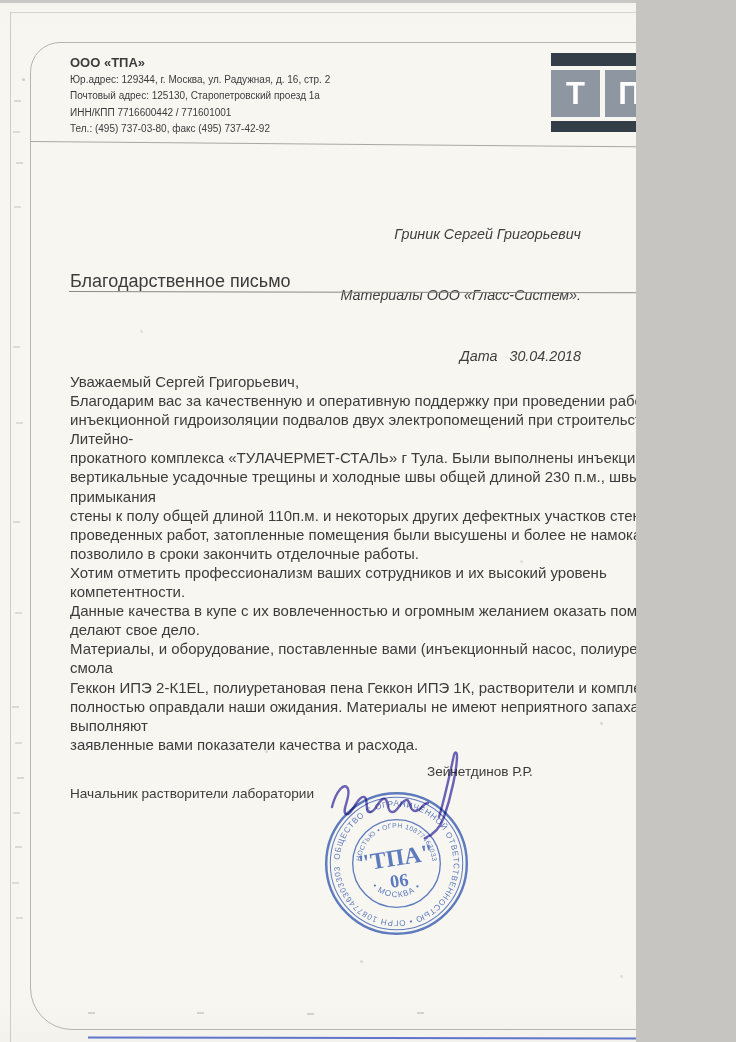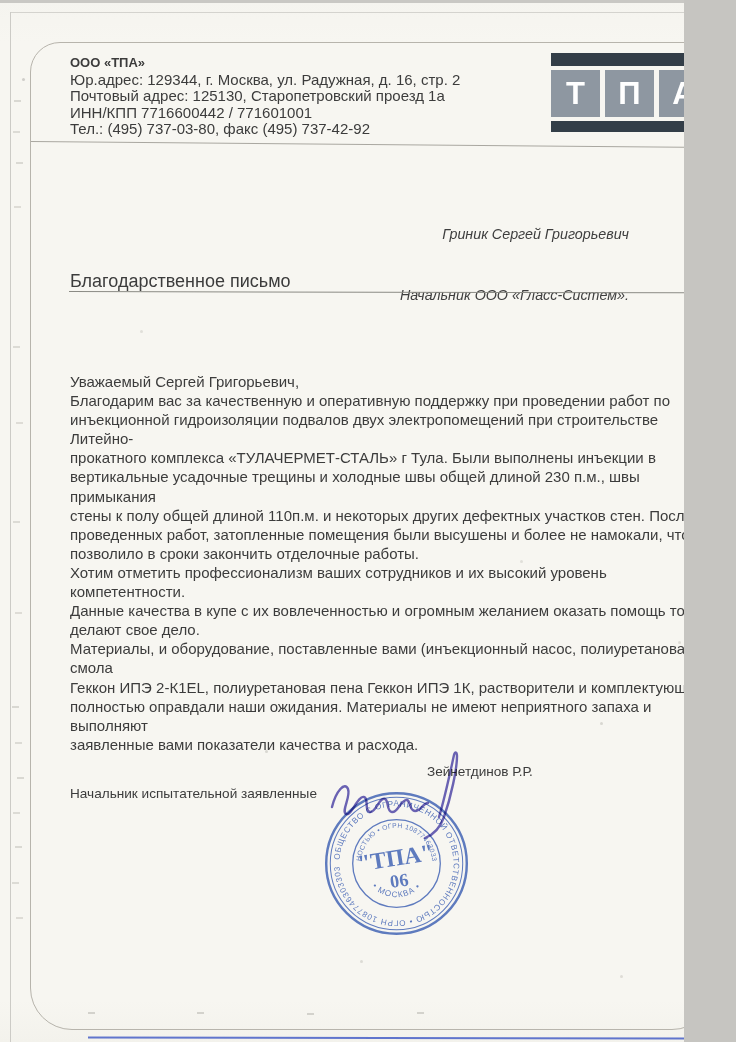--- a/index.html
+++ b/index.html
@@ -2,35 +2,35 @@
 <html style="--paper: #f7f6f1; --text: #3c3c3c; --frame-border: #b7b4ac; --stamp-blue: #4b6dc2; --signature-ink: #6058b8; --logo-dark: #333e48; --logo-square: #8e97a1;"><head>
 <meta charset="utf-8">
 <style>
   :root{
     --paper:#f7f6f1; --text:#3c3c3c; --frame-border:#b7b4ac;
     --stamp-blue:#4b6dc2; --signature-ink:#6058b8;
     --logo-dark:#333e48; --logo-square:#8e97a1;
   }
   *{margin:0;padding:0;box-sizing:border-box;}
   body{background:#c6c5c1;font-family:"Liberation Sans",sans-serif;}
-  .screenshot{position:relative;width:684px;height:1042px;overflow:hidden;
+  .screenshot{position:relative;width:636px;height:1042px;overflow:hidden;
     background:linear-gradient(180deg,#f5f4ef 0%,var(--paper) 4%,var(--paper) 96%,#f3f2ec 100%);}
   
   .scan-top-band{position:absolute;top:0;left:0;right:0;height:3px;background:#c9c8c4;}
   .scan-top-line{position:absolute;top:12px;left:10px;right:0;height:1px;background:#d4d3ce;}
   .scan-left-line{position:absolute;top:12px;left:10px;bottom:0;width:1px;background:#cccbc6;}
   
   .frame{position:absolute;left:30px;top:42px;width:684px;height:988px;
     border:1.4px solid var(--frame-border);border-radius:30px 30px 42px 42px;}
   .header-divider{position:absolute;left:31px;top:141px;width:684px;height:1.2px;
     background:#a9a7a0;transform:rotate(0.5deg);transform-origin:left center;}
   
   .company-header{position:absolute;left:70px;top:55px;color:var(--text);}
   .company-name{font-size:13px;font-weight:bold;margin-bottom:2px;}
-  .company-address{font-size:15px;line-height:16.3px;white-space:pre-line;}
+  .company-address{font-size:10px;line-height:16.3px;white-space:pre-line;}
   
   .logo{position:absolute;left:551px;top:53px;width:157px;}
   .logo-bar{height:13px;background:var(--logo-dark);}
   .logo-row{display:flex;gap:5px;margin-top:4px;height:47px;}
   .logo-cell{flex:1;background:var(--logo-square);display:flex;align-items:center;justify-content:center;
     color:#fff;font-weight:bold;font-size:31px;font-family:"Liberation Sans",sans-serif;}
   .logo-bar-bottom{height:11px;background:var(--logo-dark);margin-top:4px;}
   
   .recipient{position:absolute;right:55px;top:183px;text-align:right;font-style:italic;
     font-size:14.3px;line-height:20.4px;color:#3e3e3e;white-space:pre;}
@@ -93,21 +93,22 @@
     <div class="logo-row">
       <div class="logo-cell">Т</div>
       <div class="logo-cell">П</div>
       <div class="logo-cell">А</div>
     </div>
     <div class="logo-bar-bottom"></div>
   </div>
 
   <div class="recipient">
     <div>Гриник Сергей Григорьевич</div>
-    <div>Начальник ООО «Гласс-Систем».</div>
+    <div>Материалы ООО «Гласс-Систем».</div>
+    <div>Дата   30.04.2018</div>
   </div>
 
   <div class="letter-title">Благодарственное письмо</div>
   <div class="title-underline"></div>
 
   <div class="body-text para-main">Уважаемый Сергей Григорьевич,
 Благодарим вас за качественную и оперативную поддержку при проведении работ по
 инъекционной гидроизоляции подвалов двух электропомещений при строительстве Литейно-
 прокатного комплекса «ТУЛАЧЕРМЕТ-СТАЛЬ» г Тула. Были выполнены инъекции в
 вертикальные усадочные трещины и холодные швы общей длиной 230 п.м., швы примыкания
@@ -115,21 +116,21 @@
 проведенных работ, затопленные помещения были высушены и более не намокали, что
 позволило в сроки закончить отделочные работы.
 Хотим отметить профессионализм ваших сотрудников и их высокий уровень компетентности.
 Данные качества в купе с их вовлеченностью и огромным желанием оказать помощь точно
 делают свое дело.
 Материалы, и оборудование, поставленные вами (инъекционный насос, полиуретановая смола
 Геккон ИПЭ 2-К1EL, полиуретановая пена Геккон ИПЭ 1К, растворители и комплектующие)
 полностью оправдали наши ожидания. Материалы не имеют неприятного запаха и выполняют
 заявленные вами показатели качества и расхода.</div>
 
-  <div class="sig-position">Начальник испытательной заявленные</div>
+  <div class="sig-position">Начальник растворители лаборатории</div>
   <div class="sig-name">Зейнетдинов Р.Р.</div>
 
   <svg class="stamp-svg" viewBox="0 0 160 160">
     <circle class="stamp-ring" cx="80" cy="80" r="69" stroke-width="2.4"></circle>
     <circle class="stamp-ring" cx="80" cy="80" r="65" stroke-width="1"></circle>
     <circle class="stamp-ring" cx="80" cy="80" r="43" stroke-width="1.3"></circle>
     <defs>
       <path id="ring-outer" d="M 24,80 a 56,56 0 1,1 112,0 a 56,56 0 1,1 -112,0"></path>
       <path id="ring-inner-top" d="M 45,80 a 35,35 0 1,1 70,0"></path>
       <path id="ring-inner-bottom" d="M 47,80 a 33,33 0 0,0 66,0"></path>

